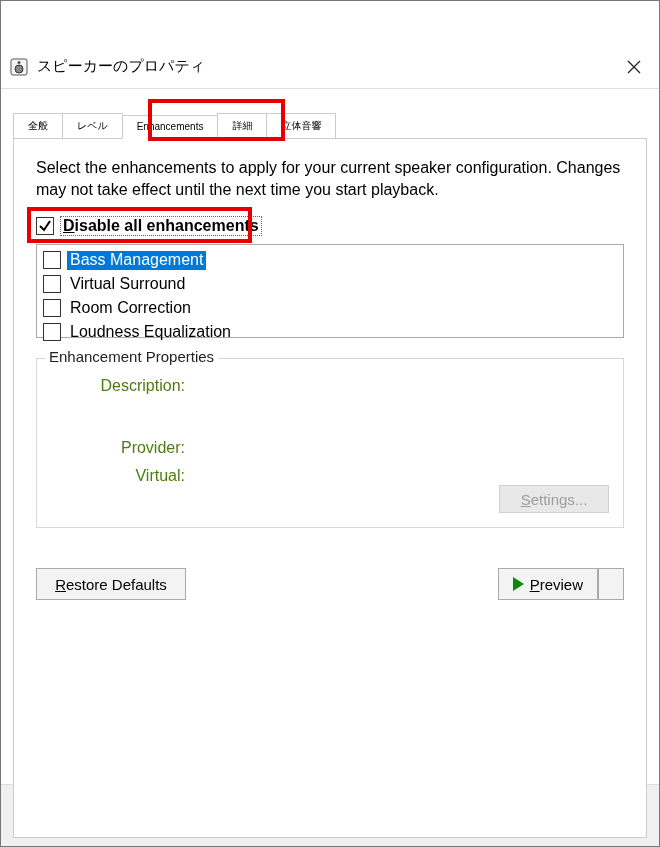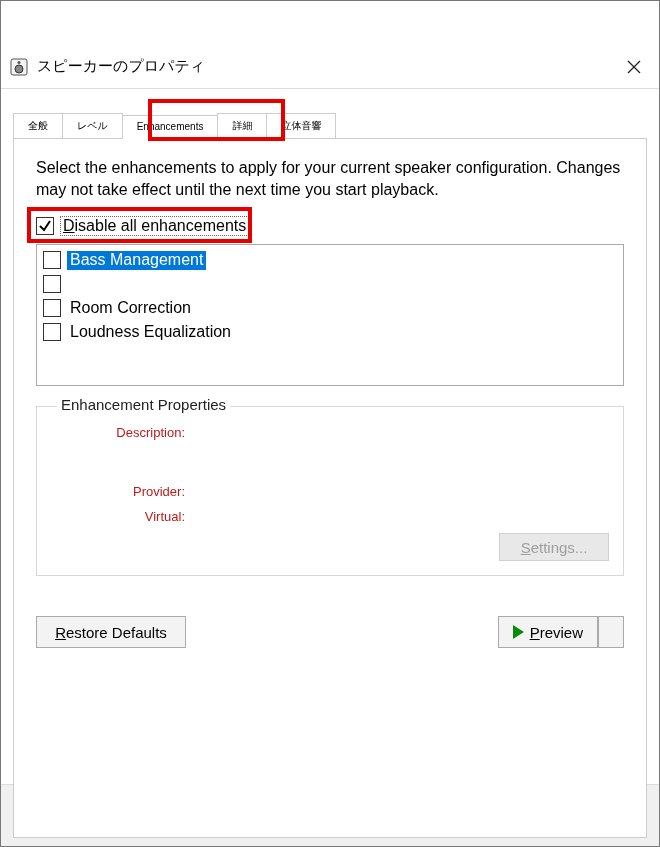--- a/index.html
+++ b/index.html
@@ -99,32 +99,33 @@
     width:18px; height:18px;
     border:1px solid #333;
     margin-right:6px;
     display:inline-flex; align-items:center; justify-content:center;
     background:#fff;
   }
   .disable-row .lbl {
     font-size:16px;
     border:1px dotted #666;
     padding:0 2px;
+    font-weight:bold;
   }
   .disable-row .lbl .ul { text-decoration: underline; }
   .disable-highlight {
     border:4px solid #e60000;
     position:absolute;
     pointer-events:none;
     z-index:5;
   }
 
   .enh-list {
     border:1px solid #aaa;
-    height:142px;
+    height:94px;
     background:#fff;
     padding:3px 4px;
   }
   .enh-item {
     display:flex;
     align-items:center;
     height:24px;
     padding:0 2px;
   }
   .enh-item .cb2 {
@@ -145,35 +146,35 @@
   
   .group {
     margin-top:20px;
     border:1px solid #d8d8d8;
     position:relative;
     padding: 18px 14px 14px 14px;
     height:170px;
   }
   .group .legend {
     position:absolute;
-    top:-11px; left:20px;
+    top:-11px; left:8px;
     background:#fff;
     padding:0 4px;
     font-size:15px;
     color:#222;
   }
   .prop-row {
     display:flex;
     margin-bottom:10px;
   }
   .prop-label {
     width:140px;
     text-align:right;
-    color:#b91c1c;
-    font-size:13px;
+    color:#4d7c0f;
+    font-size:16px;
     padding-right:6px;
   }
   .settings-btn {
     position:absolute;
     right:14px; bottom:14px;
     width:110px; height:28px;
     background:#e8e8e8;
     color:#9e9e9e;
     border:1px solid #d0d0d0;
     font-size:15px;
@@ -290,20 +291,21 @@
   </div>
   <div class="disable-highlight" id="disable-hl" style="left: 13px; top: 68.1875px; width: 225.234px; height: 36px;"></div>
 
   <div class="enh-list">
     <div class="enh-item selected">
       <span class="cb2"></span>
       <span class="il">Bass Management</span>
     </div>
     <div class="enh-item">
       <span class="cb2"></span>
+      <span class="il">Virtual Surround</span>
     </div>
     <div class="enh-item">
       <span class="cb2"></span>
       <span class="il">Room Correction</span>
     </div>
     <div class="enh-item">
       <span class="cb2"></span>
       <span class="il">Loudness Equalization</span>
     </div>
   </div>

